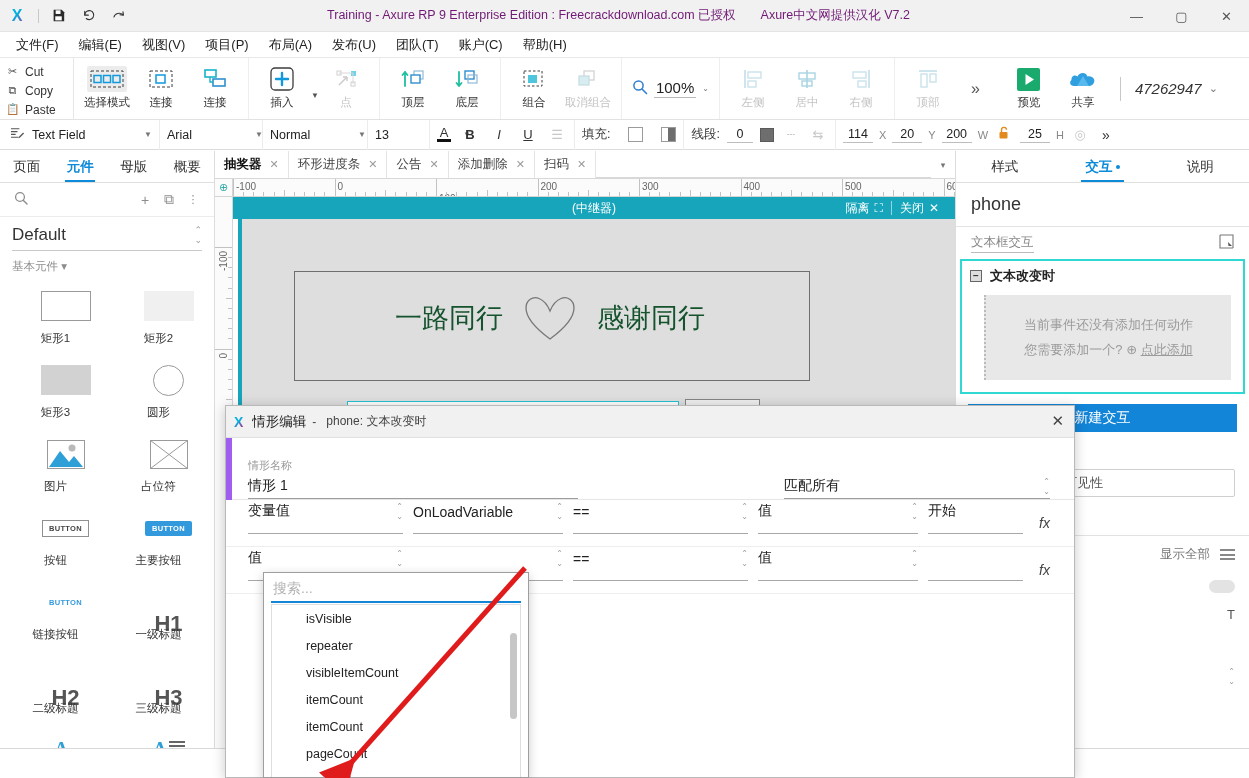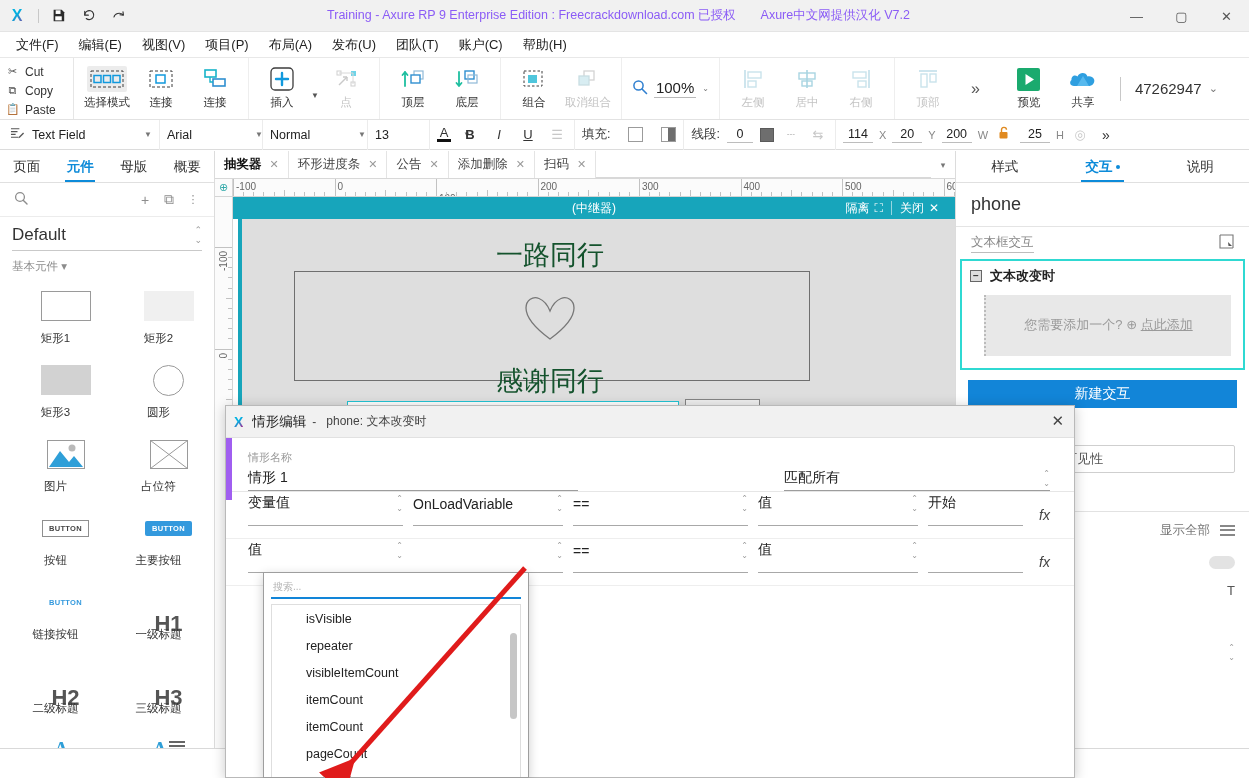--- a/index.html
+++ b/index.html
@@ -18,21 +18,21 @@
     border-bottom:1px solid #e4e4e4; position:relative;
   }
   .logo-x{ width:34px; text-align:center; font-size:16px; font-weight:bold;
            background:linear-gradient(135deg,#00b0e0 0%,#00b0e0 45%,#e0007a 100%);
            -webkit-background-clip:text; background-clip:text; color:transparent;
            font-family:"Liberation Sans",sans-serif; }
   .tb-sep{ width:1px; height:14px; background:#c8c8c8; margin:0 4px; }
   .tb-btn{ width:30px; height:26px; display:flex; align-items:center;
            justify-content:center; color:#444; font-size:14px; cursor:default; }
   .tb-title{ position:absolute; left:0; right:12px; text-align:center; font-size:12.5px;
-             color:#8b5cf6; pointer-events:none; }
+             color:#701a75; pointer-events:none; }
   .win-ctrls{ position:absolute; right:0; top:0; height:32px; display:flex; }
   .win-btn{ width:45px; height:32px; display:flex; align-items:center;
             justify-content:center; color:#555; font-size:13px; }
 
   
   .menubar{ height:26px; background:#fff; display:flex; align-items:center;
             padding-left:6px; border-bottom:1px solid #e8e8e8; }
   .menu-item{ padding:3px 10px; font-size:13px; color:#222; }
 
   
@@ -54,21 +54,21 @@
   .tbtn.sel .gl{ background:#ececec; border-radius:2px; padding:0 3px; }
   .caret{ font-size:8px; color:#555; align-self:center; margin:8px 0 0 2px; }
   .zoomg{ display:flex; align-items:center; gap:6px; padding:0 10px;
           border-right:1px solid #eee; }
   .zoomv{ font-size:15px; color:#222; border-bottom:1px solid #b9b9b9;
           padding:0 2px 1px 2px; }
   .chev{ font-size:8px; color:#777; }
   .more-tb{ display:flex; align-items:center; padding:0 10px; font-size:16px;
             color:#555; }
   .acct{ display:flex; align-items:center; gap:7px; padding:0 14px 0 10px;
-         font-size:15px; color:#333; }
+         font-size:15px; color:#333;font-style:italic; }
 
   
   .propbar{ height:30px; background:#fff; display:flex; align-items:center;
             border-bottom:1px solid #dcdcdc; font-size:12.5px; }
   .pb-sec{ display:flex; align-items:center; height:30px; padding:0 7px;
            border-right:1px solid #ececec; gap:5px; }
   .pb-sec.nb{ border-right:none; }
   .pb-drop{ display:flex; align-items:center; justify-content:space-between;
             min-width:96px; }
   .pb-drop .dv{ color:#222; }
@@ -155,21 +155,21 @@
            font-size:12px; }
   .repbar .rt{ position:absolute; right:8px; display:flex; align-items:center; gap:0; }
   .rb-item{ display:flex; align-items:center; gap:5px; padding:0 8px; font-size:12px; }
   .rb-div{ width:1px; height:14px; background:rgba(255,255,255,.55); }
   .repbody{ position:absolute; left:5px; top:22px; right:0; bottom:0;
             background:#dedede; border-left:4px solid #17a5bb; }
   .gbox{ position:absolute; left:52px; top:52px; width:516px; height:110px;
          border:1px solid #6f6f6f; }
   .slogan{ position:absolute; left:58px; top:68px; width:500px; height:62px;
            display:flex; align-items:center; justify-content:center; gap:20px;
-           font-size:27px; color:#14532d;flex-direction:column; }
+           font-size:27px; color:#14532d; }
   .heart{ width:54px; height:50px; position:relative; }
   .tfbox{ position:absolute; left:105px; top:182px; width:332px; height:55px;
           background:#fff; border:1px solid #b24a3a; }
   .tfbox:before{ content:""; position:absolute; inset:-1px; border:1px solid #23c4d4;
                  pointer-events:none; }
   .startbtn{ position:absolute; left:443px; top:180px; width:75px; height:57px;
              border:1px solid #858585; background:#efefef; display:flex;
              align-items:center; justify-content:center; font-size:18px;
              color:#333; letter-spacing:2px; }
   .selgrp{ position:absolute; left:218px; top:203px; width:200px; height:40px; }
@@ -227,21 +227,21 @@
            display:flex; align-items:center; padding:0 8px; position:relative; }
   .dlg-x{ font-size:14px; font-weight:bold; margin-right:9px;
           background:linear-gradient(135deg,#00b0e0 0%,#00b0e0 45%,#e0007a 100%);
           -webkit-background-clip:text; background-clip:text; color:transparent; }
   .dlg-t{ font-size:13.5px; color:#222; }
   .dlg-t2{ font-size:12px; color:#444; margin-left:4px; }
   .dlg-close{ position:absolute; right:10px; top:6px; font-size:15px; color:#444; }
   .dlg-body{ position:relative; height:341px; }
   .dlg-accent{ position:absolute; left:0; top:0; width:6px; height:62px; background:#a05ef0; }
   .sec1{ display:flex; align-items:flex-end; padding:12px 24px 0 22px; gap:20px;
-         border-bottom:1px solid #e6e6e6; height:54px; }
+         border-bottom:1px solid #e6e6e6; height:62px; }
   .f-col{ flex:1; }
   .f-lab{ font-size:11px; color:#999; margin-bottom:4px; }
   .f-in{ border-bottom:1px solid #9d9d9d; font-size:14px; color:#222;
          padding-bottom:3px; max-width:330px; }
   .f-sel{ width:266px; display:flex; align-items:flex-end; justify-content:space-between;
           border-bottom:1px solid #9d9d9d; padding-bottom:3px; font-size:14px; color:#222; }
   .stk{ display:flex; flex-direction:column; font-size:8px; color:#999; line-height:6px; }
   .cond-row{ display:flex; align-items:center; gap:10px; padding:12px 22px;
              border-bottom:1px solid #eee; }
   .cfield{ display:flex; align-items:flex-end; justify-content:space-between;
@@ -259,21 +259,21 @@
             display:flex; align-items:center; padding:0 8px; position:relative; }
   .dlg2-body{ padding:20px 16px 0 16px; font-size:13.5px; color:#333; line-height:1.85; }
   .dlg2-in{ position:absolute; left:16px; right:16px; bottom:10px; height:38px;
             border:1px solid #cfcfcf; }
 
   
   .ddl{ position:absolute; left:263px; top:572px; width:266px; height:206px;
         background:#fff; border:1px solid #9e9e9e; box-shadow:0 3px 10px rgba(0,0,0,.2);
         z-index:60; }
   .ddl-search{ margin:5px 7px 12px 7px; border-bottom:2px solid #1285d8;
-               font-size:10px; color:#b3b3b3; padding:2px 2px 3px 2px; }
+               font-size:14px; color:#b3b3b3; padding:2px 2px 3px 2px; }
   .ddl-list{ position:absolute; left:7px; right:7px; top:31px; bottom:0;
              border:1px solid #dedede; border-bottom:none; overflow:hidden; }
   .ddl-item{ height:27px; display:flex; align-items:center; padding-left:34px;
              font-size:12.5px; color:#222; }
   .ddl-sb{ position:absolute; right:3px; top:28px; width:7px; height:86px;
            background:#c6c6c6; border-radius:4px; }
 
   
   .arrow{ position:absolute; left:255px; top:560px; width:300px; height:225px;
           z-index:80; pointer-events:none; }
@@ -943,20 +943,21 @@
               <path d="M9 8 L13 12 L9.5 12 L9 8Z" fill="#555"></path>
             </svg>
         </span>
       </div>
       <div class="evtbox">
         <div class="evthdr">
           <span class="minus">−</span>
           <span>文本改变时</span>
         </div>
         <div class="evtbody">
+          <div>当前事件还没有添加任何动作</div>
           <div>
             <span>您需要添加一个?</span>
             <span>⊕</span>
             <a href="#">点此添加</a>
           </div>
         </div>
       </div>
       <div class="newbtn">新建交互</div>
       <div class="common">常用交互</div>
       <div class="commonbox">单击时 → 设置可见性</div>

